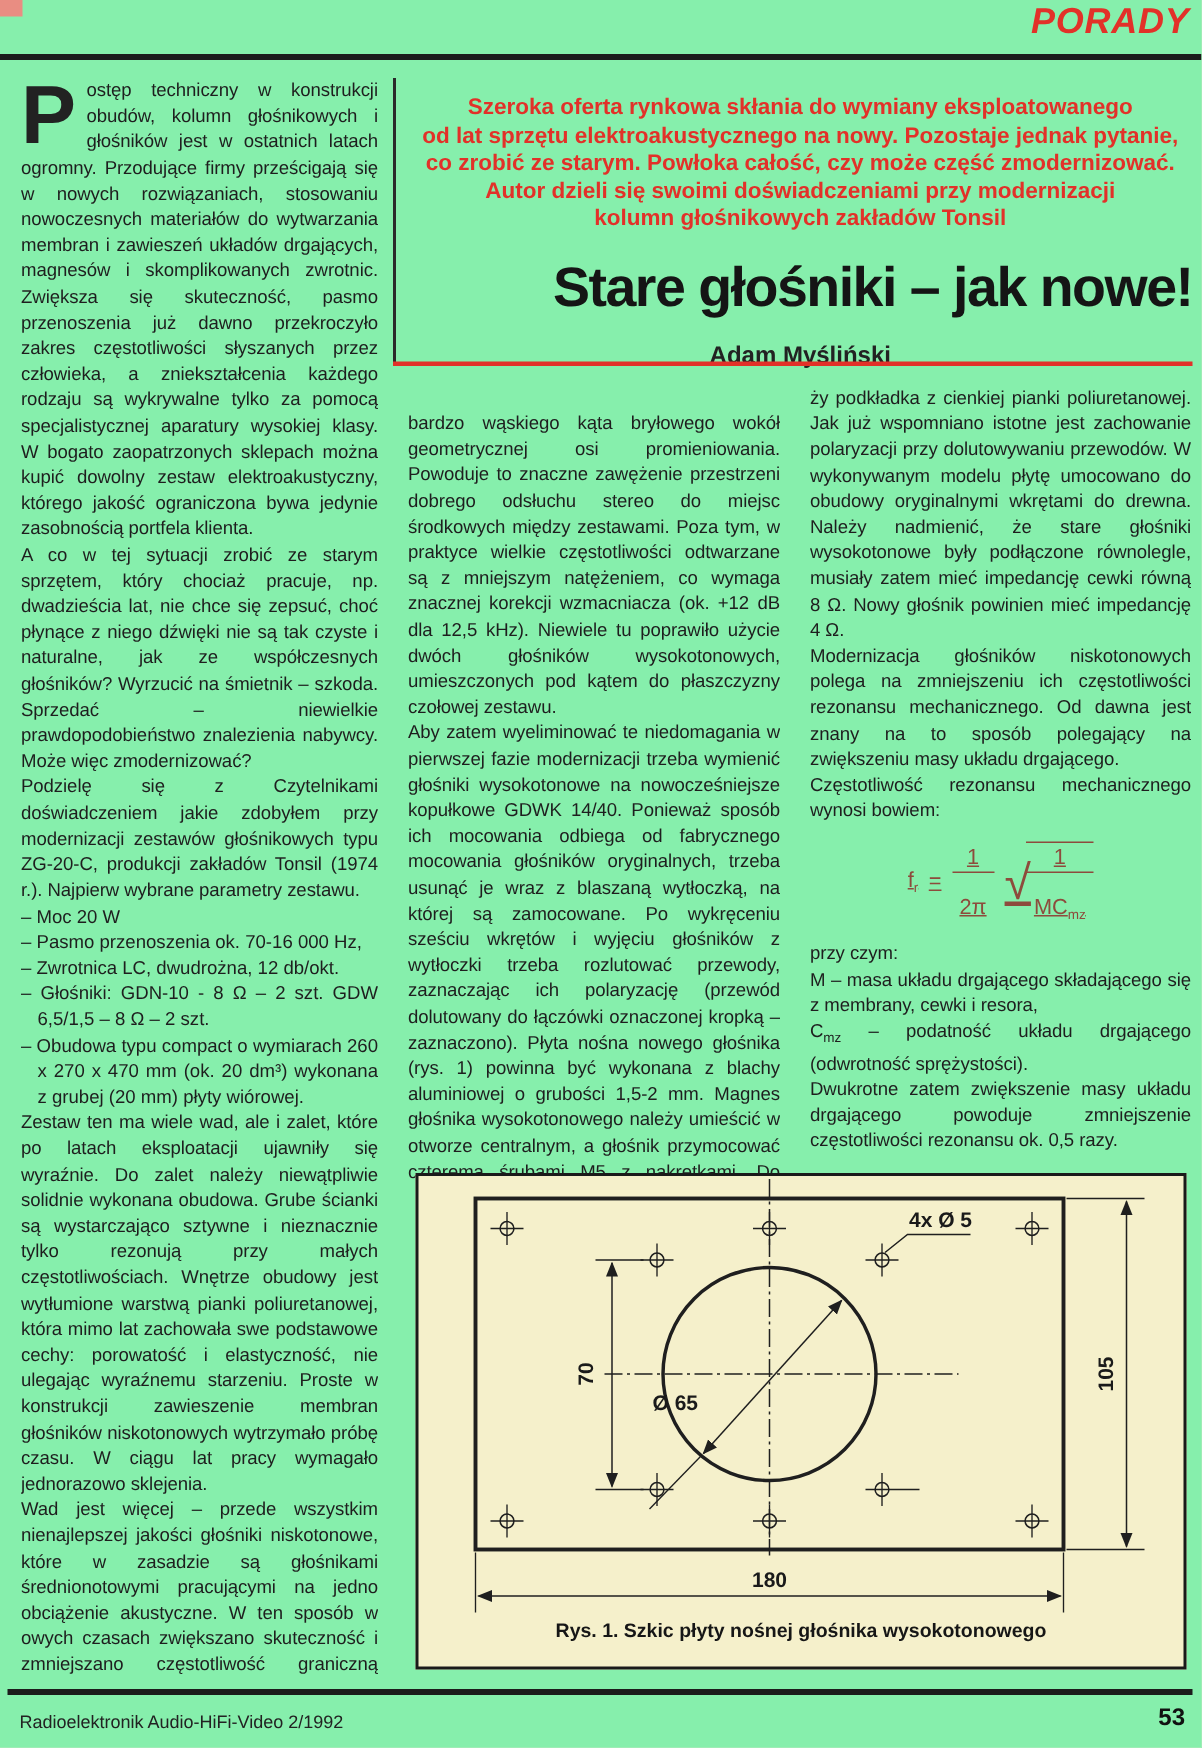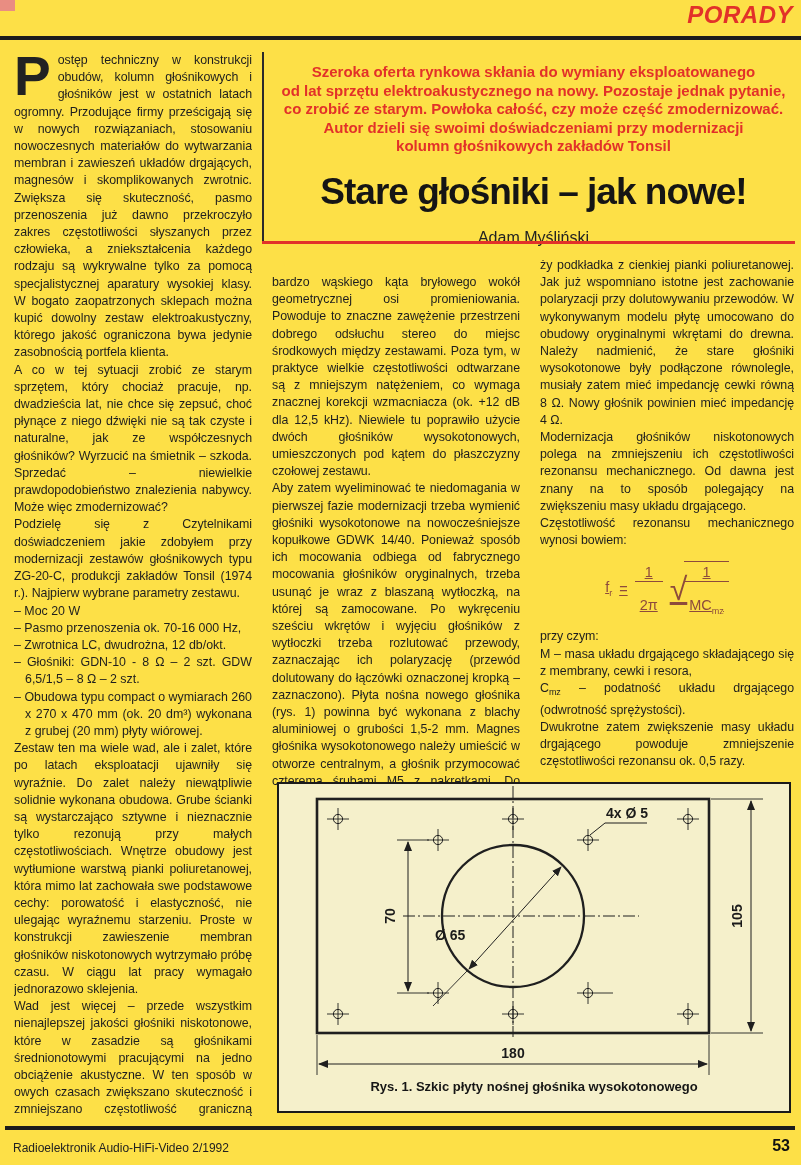--- a/index.html
+++ b/index.html
@@ -1,36 +1,36 @@
 <!DOCTYPE html>
 <html><head>
 <meta charset="utf-8">
 <style>
   html,body{margin:0;padding:0;}
   body{width:801px;height:1165px;background:#e9e4d2;font-family:"Liberation Sans",sans-serif;}
-  .page{position:relative;width:801px;height:1165px;background:#fde047;overflow:hidden;color:#1e1e1e;}
+  .page{position:relative;width:801px;height:1165px;background:#86efac;overflow:hidden;color:#1e1e1e;}
 
   .corner-mark{position:absolute;left:0;top:0;width:15px;height:11px;background:#e98d82;}
   .porady{position:absolute;top:1px;right:8px;width:300px;text-align:right;
           font-size:24px;font-weight:bold;font-style:italic;color:#e23129;letter-spacing:.5px;}
   .top-rule{position:absolute;left:0;top:36px;width:801px;height:4px;background:#1c1c1c;}
 
   .para{margin:0;text-align:justify;font-size:12.4px;line-height:17.2px;letter-spacing:-.05px;}
   .col-left{position:absolute;left:14px;top:52px;width:238px;height:1068px;overflow:hidden;}
   .col-mid{position:absolute;left:272px;top:274px;width:248px;height:514px;overflow:hidden;}
   .col-right{position:absolute;left:540px;top:257px;width:254px;height:514px;overflow:hidden;}
 
   .dropcap{float:left;font-size:55px;line-height:43px;font-weight:bold;padding:3px 7px 0 0;color:#222;}
   .li{margin:0;text-align:justify;font-size:12.4px;line-height:17.2px;padding-left:11px;text-indent:-11px;}
 
   .divider-v{position:absolute;left:262px;top:52px;width:2px;height:192px;background:#2a2a2a;}
   .header-block{position:absolute;left:272px;top:51px;width:523px;text-align:center;}
   .intro{color:#e23129;font-weight:bold;font-size:15px;line-height:18.5px;margin-top:12px;}
-  .title{margin:15px 0 16px;font-size:37px;font-weight:bold;letter-spacing:-1px;color:#151515;}
-  .author{margin-top:9px;font-size:16px;font-weight:normal;color:#222;}
+  .title{margin:15px 0 16px;font-size:37px;font-weight:bold;letter-spacing:-1px;color:#151515;text-align:right;}
+  .author{margin-top:9px;font-size:16px;font-weight:bold;color:#222;}
   .red-rule{position:absolute;left:262px;top:241px;width:533px;height:3px;background:#e23129;}
 
   .formula{display:flex;align-items:center;justify-content:center;gap:7px;color:#8d4b3c;
            margin:12px 0 12px;font-size:14.5px;font-weight:normal;text-decoration:underline;}
   .formula sub{font-size:9px;}
   .f-frac{display:inline-flex;flex-direction:column;align-items:center;}
   .f-frac .fnum{padding:0 5px 1px;}
   .f-frac .fden{border-top:1.4px solid currentColor;padding:15px 5px 0;}
   .f-root{display:inline-flex;align-items:stretch;}
   .f-sqrt{font-size:32px;line-height:1;align-self:center;margin-right:-3px;font-weight:normal;}

